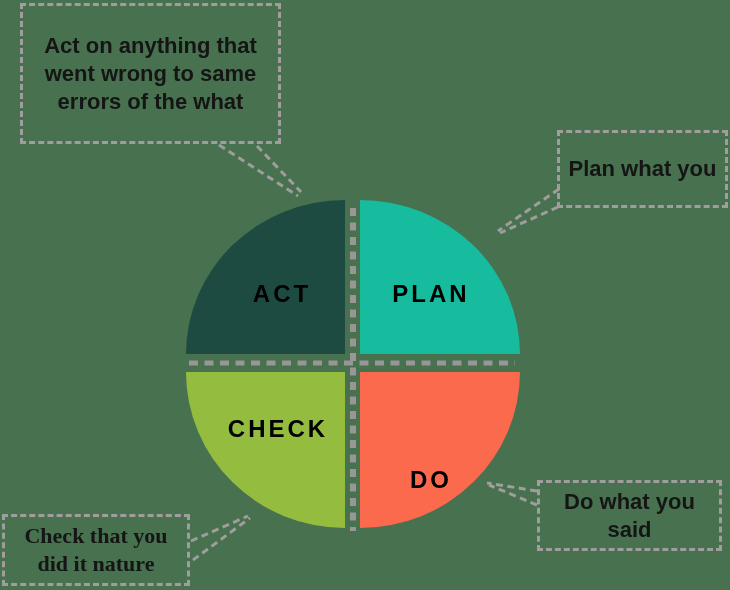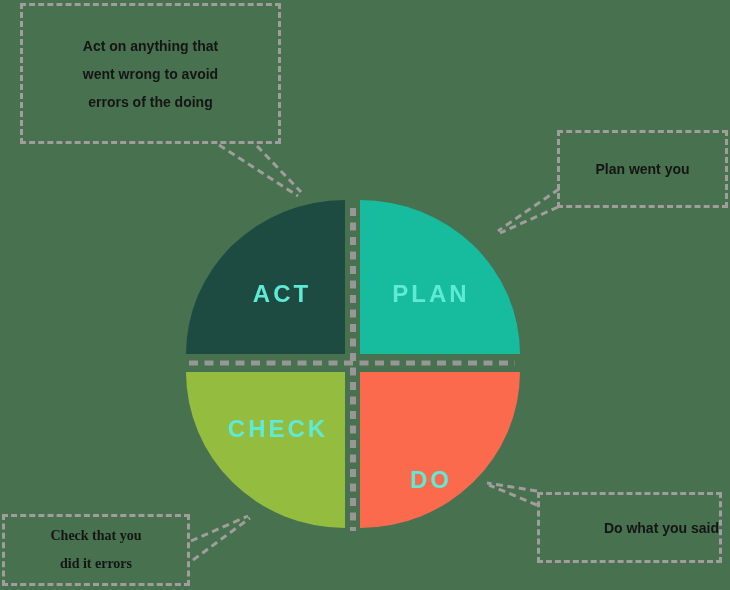--- a/index.html
+++ b/index.html
@@ -18,48 +18,48 @@
   
   .quadrant { position: absolute; }
   .q-act   { left:186px; top:200px; width:159px; height:154px; background:#1d4b42; border-radius:100% 0 0 0; }
   .q-plan  { left:360px; top:200px; width:160px; height:154px; background:#16bc9d; border-radius:0 100% 0 0; }
   .q-check { left:186px; top:372px; width:159px; height:156px; background:#94bd40; border-radius:0 0 0 100%; }
   .q-do    { left:360px; top:372px; width:160px; height:156px; background:#fb6a4d; border-radius:0 0 100% 0; }
   
   .qlabel {
     position: absolute;
     transform: translate(-50%, -50%);
-    color: #5eead4;
+    color: #000000;
     font-size: 24px;
     font-weight: 700;
     letter-spacing: 3px;
     white-space: nowrap;
   }
   .l-act   { left:282px; top:294px; }
   .l-plan  { left:431px; top:294px; }
   .l-check { left:278px; top:429px; }
   .l-do    { left:431px; top:438px;margin-top:42px; }
   
   .callout {
     position: absolute;
     box-sizing: border-box;
     border: 3px dashed #a09d9d;
     color: #151515;
-    font-size: 14px;
+    font-size: 22px;
     font-weight: 700;
     line-height: 28px;
     text-align: center;
     display: flex;
     flex-direction: column;
     justify-content: center;
   }
   .c-act   { left:20px;  top:3px;   width:261px; height:141px; }
   .c-plan  { left:557px; top:130px; width:171px; height:78px; }
   .c-check { left:2px;   top:514px; width:188px; height:72px;font-family:Liberation Serif, serif; }
-  .c-do    { left:537px; top:492px; width:185px; height:71px;text-align:right; }
+  .c-do    { left:537px; top:480px; width:185px; height:71px; }
   
   .overlay {
     position: absolute;
     left: 0; top: 0;
     width: 730px; height: 590px;
     pointer-events: none;
   }
   .divider { stroke:#999696; fill:none; }
   .tail    { stroke:#a09d9d; stroke-width:3; stroke-dasharray:7 4.5; fill:none; }
 </style>
@@ -95,30 +95,30 @@
       <line class="tail" x1="193" y1="560" x2="250" y2="518"></line>
     </g>
     <g>
       <line class="tail" x1="537" y1="491" x2="487" y2="483"></line>
       <line class="tail" x1="537" y1="505" x2="489" y2="485"></line>
     </g>
   </svg>
 
   <div class="callout c-act">
     <div>Act on anything that</div>
-    <div>went wrong to avoid</div>
-    <div>errors of the doing</div>
+    <div>went wrong to same</div>
+    <div>errors of the what</div>
   </div>
 
   <div class="callout c-plan">
-    <div>Plan went you</div>
+    <div>Plan what you</div>
   </div>
 
   <div class="callout c-check">
     <div>Check that you</div>
-    <div>did it errors</div>
+    <div>did it nature</div>
   </div>
 
   <div class="callout c-do">
     <div>Do what you said</div>
   </div>
 
 </div>
 
 </body></html>

